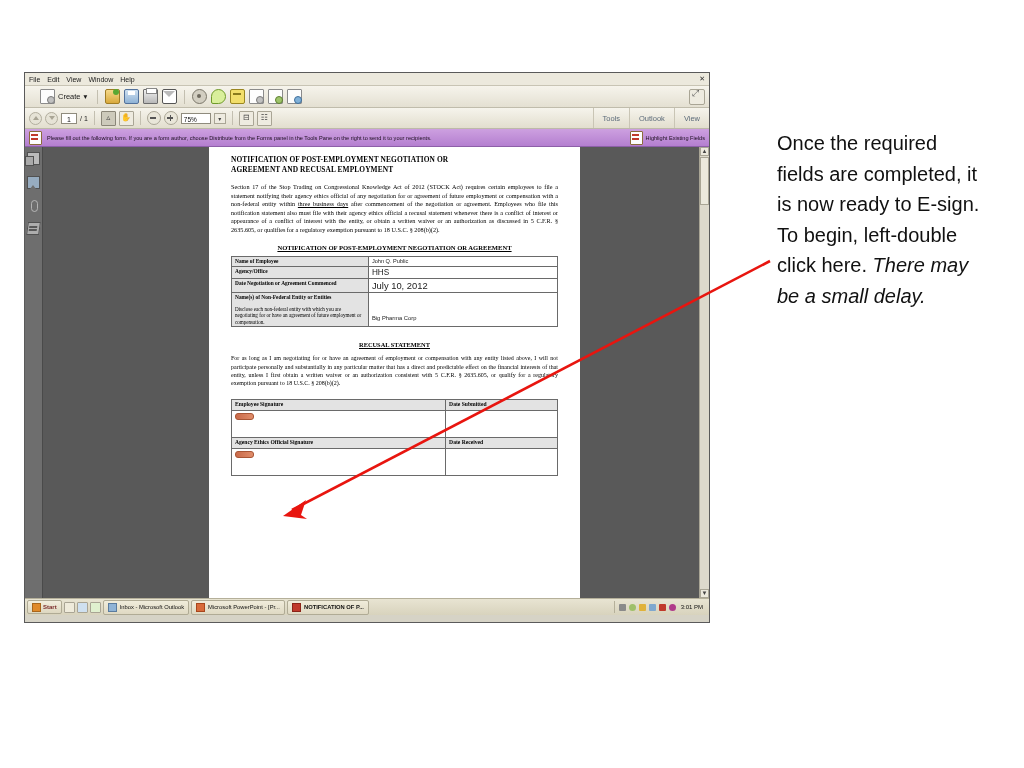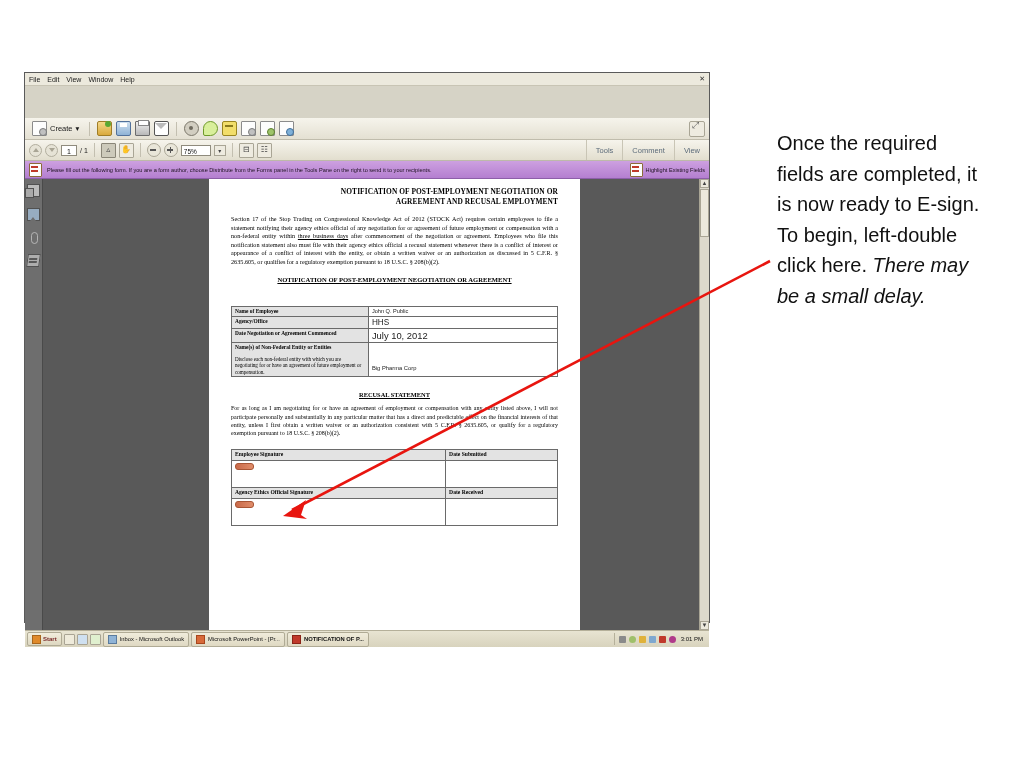--- a/index.html
+++ b/index.html
@@ -40,21 +40,21 @@
   .menubar{
     height:12px;background:#ece9dd;border-bottom:1px solid #c8c4b4;
     display:flex;align-items:center;padding-left:4px;gap:7px;position:relative;
   }
   .menubar span{font-size:7px;color:#1a1a1a;}
   .menubar .mclose{position:absolute;right:4px;font-size:7px;color:#333;}
 
   
   .toolbar1{
     height:21px;background:linear-gradient(to bottom,#f6f4ec,#e4e0d2);
-    border-bottom:1px solid #c0bcac;display:flex;align-items:center;padding-left:4px;gap:4px;margin-top:32px;
+    border-bottom:1px solid #c0bcac;display:flex;align-items:center;padding-left:12px;gap:4px;
   }
   .create-btn{display:flex;align-items:center;gap:3px;padding:1px 3px;}
   .create-btn .lbl{font-size:7.5px;color:#1a1a1a;}
   .tb-sep{width:1px;height:14px;background:#c3bfb0;margin:0 3px;}
   .ticon{width:13px;height:13px;border-radius:2px;position:relative;flex:none;}
   .ticon.folder{background:linear-gradient(#f5d98a,#d9a93c);border:1px solid #a07d25;}
   .ticon.folder:after{content:"";position:absolute;right:0px;top:-1px;width:6px;height:6px;background:#5aa832;border-radius:50%;}
   .ticon.save{background:linear-gradient(#cfe0f0,#8fb3d6);border:1px solid #52719b;}
   .ticon.save:after{content:"";position:absolute;left:3px;top:1px;width:7px;height:4px;background:#fff;}
   .ticon.print{background:linear-gradient(#efefef,#b8b8b8);border:1px solid #6c6c6c;border-radius:1px;}
@@ -161,26 +161,26 @@
   }
   .scroll-arrow.bot{position:absolute;bottom:0;}
   .scroll-thumb{position:absolute;top:10px;left:0;width:9px;height:48px;background:#ece9dd;border:1px solid #a9a595;box-sizing:border-box;}
 
   
   .pdfpage{
     position:absolute;left:166px;top:0;width:371px;height:455px;background:#fff;
     font-family:"Liberation Serif", serif;color:#000;
   }
   .pg-inner{padding:8px 22px 0 22px;}
-  .doc-h1{text-align:right;font-weight:bold;font-size:7.4px;line-height:10px;letter-spacing:.1px;}
+  .doc-h1{text-align:left;font-weight:bold;font-size:7.4px;line-height:10px;letter-spacing:.1px;}
   .doc-p{font-size:6.2px;line-height:8.6px;text-align:justify;margin-top:8px;}
   .doc-p u{text-decoration:underline;}
   .doc-h2{text-align:center;font-weight:bold;font-size:6.6px;text-decoration:underline;margin-top:9px;}
 
-  table.formtbl{border-collapse:collapse;width:100%;margin-top:23px;}
+  table.formtbl{border-collapse:collapse;width:100%;margin-top:5px;}
   table.formtbl td{border:1px solid #6a6a6a;padding:1px 3px;vertical-align:top;}
   td.lbl-cell{width:42%;background:#e3e3e3;font-weight:bold;font-size:5.4px;line-height:7px;}
   td.lbl-cell .sub{font-weight:normal;font-size:5.1px;line-height:6.6px;display:block;margin-top:5px;}
   td.val-cell{background:#fff;font-family:"Liberation Sans",sans-serif;color:#222;}
   .v-sm{font-size:5.6px;}
   .v-md{font-size:8.2px;}
   .v-lg{font-size:9.4px;}
   .v-entity{font-size:5.8px;}
 
   .recusal-h{text-align:center;font-weight:bold;font-size:6.4px;text-decoration:underline;margin-top:14px;}
@@ -286,21 +286,21 @@
     <div class="tb-sep"></div>
     <div class="zoomcircle"></div>
     <div class="zoomcircle plus"></div>
     <div class="zoombox">75%</div>
     <div class="zoomdrop">▾</div>
     <div class="tb-sep"></div>
     <div class="tool-sq">⊟</div>
     <div class="tool-sq">☷</div>
     <div class="right-tools">
       <div class="rt">Tools</div>
-      <div class="rt">Comment</div>
+      <div class="rt">Outlook</div>
       <div class="rt">View</div>
     </div>
   </div>
 
   <div class="purplebar">
     <div class="pb-icon"></div>
     <div class="pb-text">Please fill out the following form. If you are a form author, choose Distribute from the Forms panel in the Tools Pane on the right to send it to your recipients.</div>
     <div class="pb-right">
       <span class="pb-icon"></span>
       <span class="lbl">Highlight Existing Fields</span>

